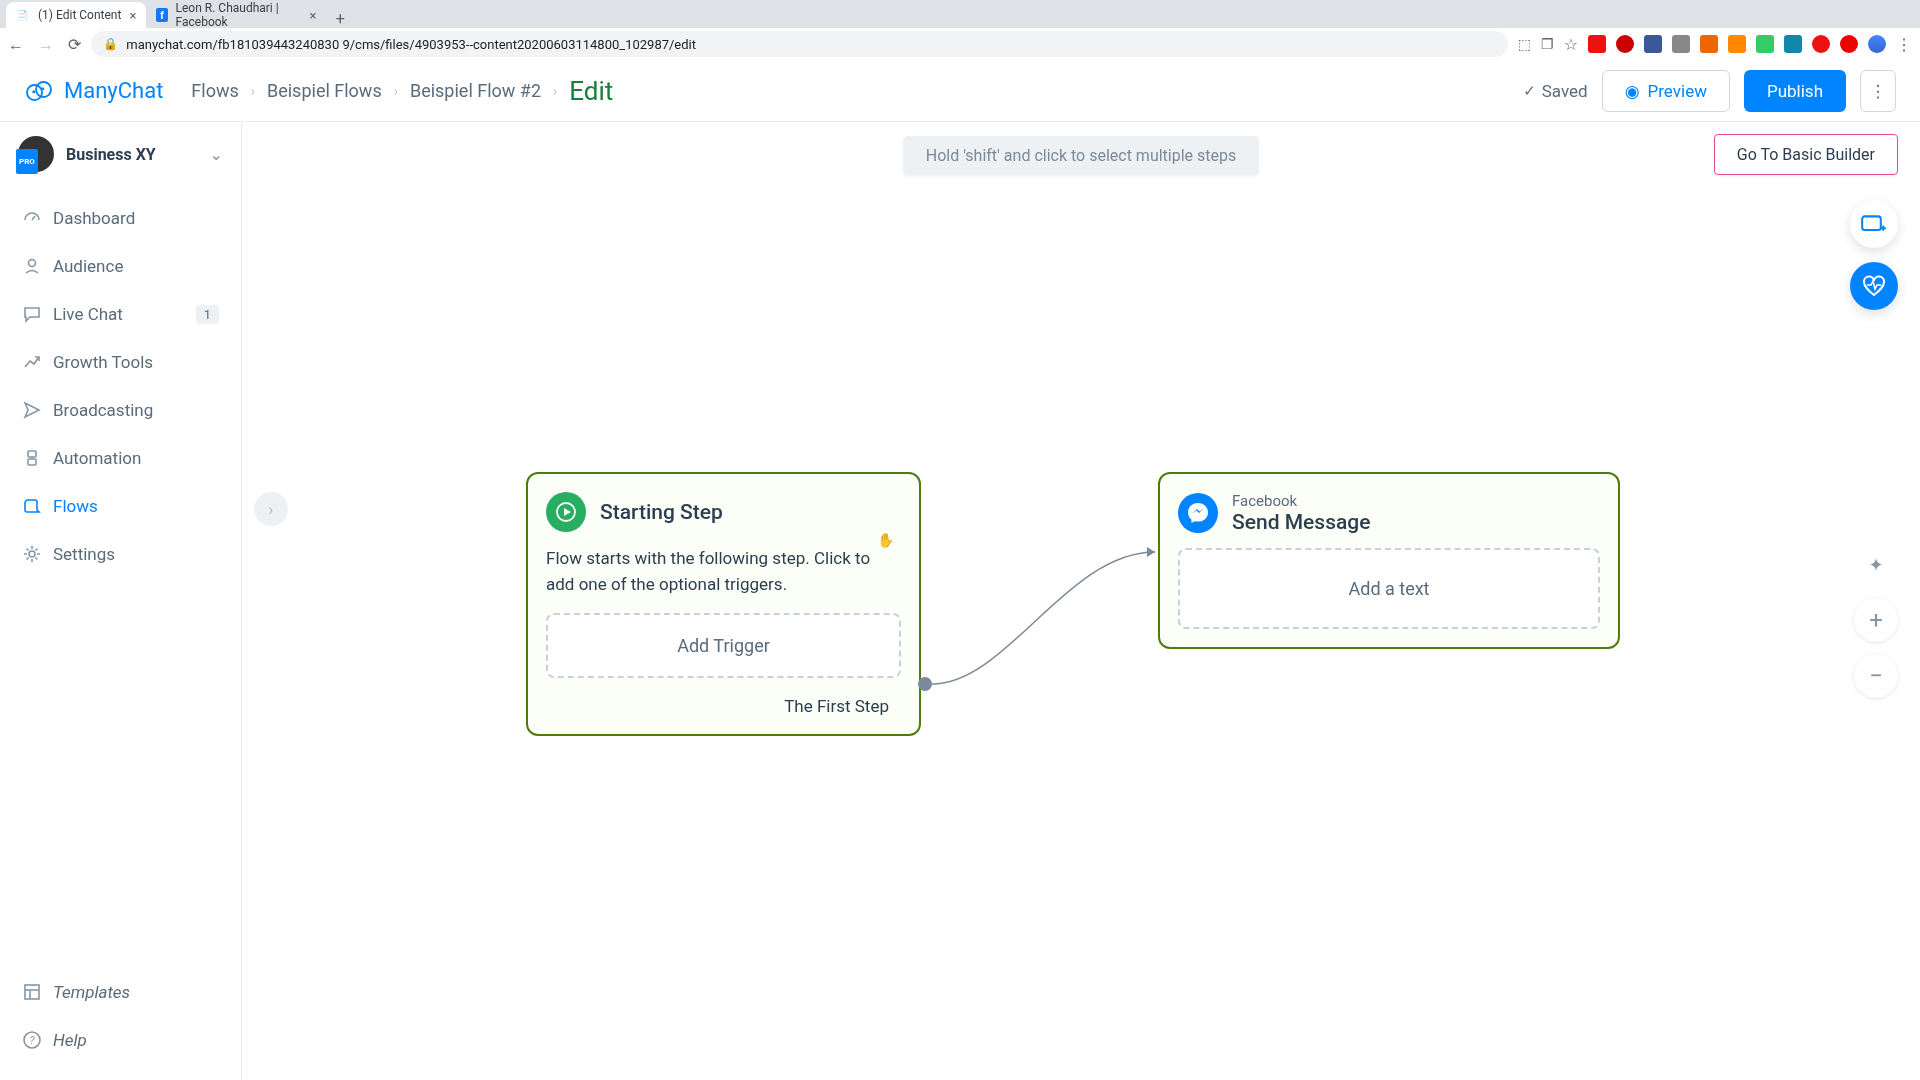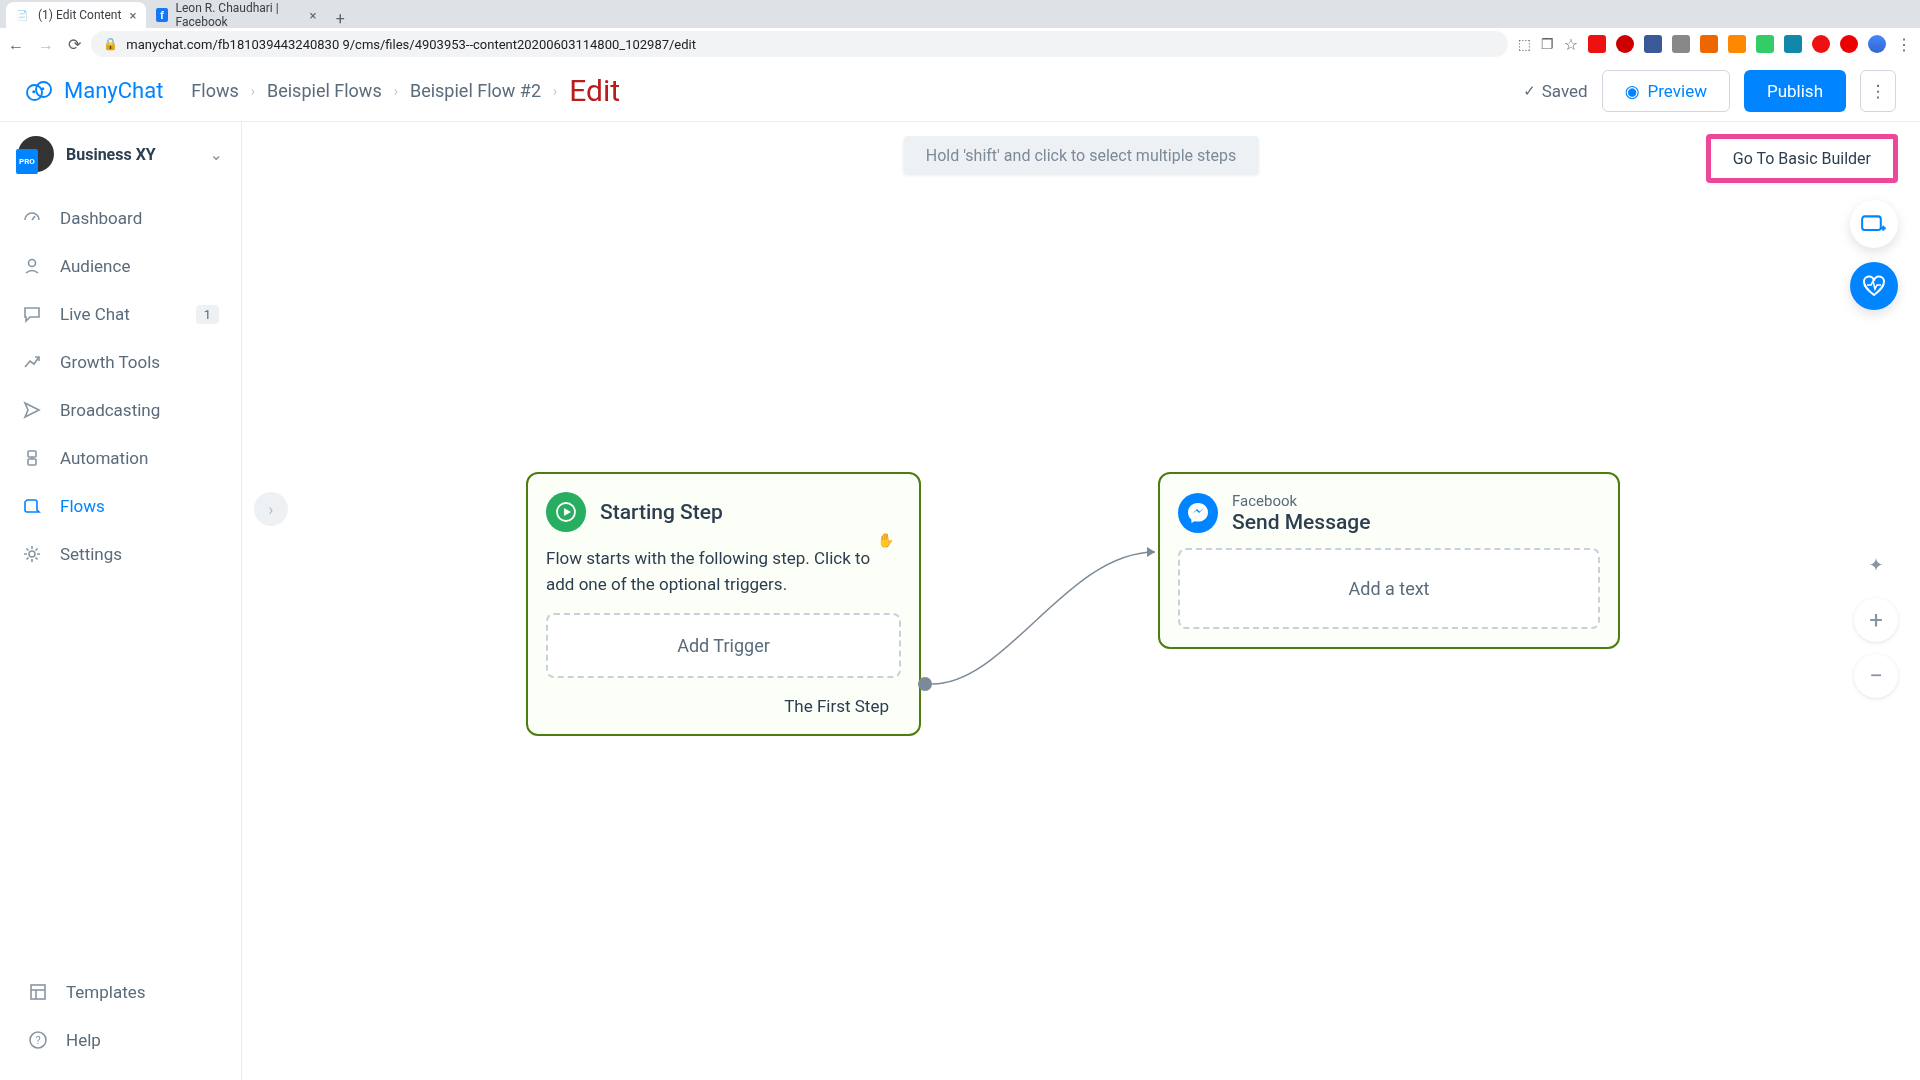--- a/index.html
+++ b/index.html
@@ -21,49 +21,49 @@
 .ext-icon { width: 18px; height: 18px; border-radius: 3px; }
 
 
 .app-header { height: 62px; display: flex; align-items: center; padding: 0 24px; justify-content: space-between; border-bottom: 1px solid #e9ecef; }
 .app-header-left { display: flex; align-items: center; gap: 28px; }
 .logo-block { display: flex; align-items: center; gap: 10px; }
 .logo-svg { width: 30px; height: 30px; }
 .logo-text { font-size: 22px; font-weight: 400; color: #0084ff; }
 .breadcrumb { display: flex; align-items: center; gap: 12px; font-size: 18px; color: #5a6b7b; }
 .bc-chevron { color: #c0c8d0; font-size: 14px; }
-.bc-current { font-size: 30px; color: #b91c1c; font-weight: 400; }
+.bc-current { font-size: 26px; color: #15803d; font-weight: 400; }
 .app-header-right { display: flex; align-items: center; gap: 14px; }
 .saved { display: flex; align-items: center; gap: 6px; color: #5a6b7b; font-size: 17px; }
 .saved-check { font-size: 15px; }
 .btn { height: 42px; padding: 0 22px; border-radius: 6px; font-size: 17px; display: flex; align-items: center; gap: 8px; cursor: pointer; border: 1px solid transparent; }
 .btn-ghost { background: #fff; border-color: #d0d7de; color: #0084ff; }
 .btn-primary { background: #0084ff; color: #fff; }
 .btn-icon-only { width: 36px; padding: 0; justify-content: center; color: #5a6b7b; border-color: #d0d7de; background: #fff; }
 
 
 .app-body { display: flex; height: calc(1080px - 60px - 62px); }
 .sidebar { width: 242px; border-right: 1px solid #e9ecef; display: flex; flex-direction: column; background: #fff; }
 .acct-switch { display: flex; align-items: center; gap: 12px; padding: 14px 18px; cursor: pointer; }
 .acct-avatar { width: 36px; height: 36px; border-radius: 50%; background: #333; position: relative; }
 .acct-pro { position: absolute; bottom: -2px; left: -2px; background: #0084ff; color: #fff; font-size: 8px; font-weight: 700; padding: 8px 3px; border-radius: 2px; }
 .acct-name { flex: 1; font-size: 16px; color: #2c3e50; font-weight: 700; }
 .acct-chev { color: #8896a4; }
 .nav { padding: 8px 0; flex: 1; }
-.nav-item { display: flex; align-items: flex-end; gap: 18px; padding: 14px 22px; font-size: 17px; color: #5a6b7b; cursor: pointer; position: relative; }
+.nav-item { display: flex; align-items: flex-end; gap: 11px; padding: 14px 22px; font-size: 17px; color: #5a6b7b; cursor: pointer; position: relative; }
 .nav-item.active { color: #0084ff; }
 .nav-icon { width: 20px; height: 20px; display: flex; align-items: center; justify-content: center; }
 .nav-badge { background: #eef1f4; color: #5a6b7b; font-size: 13px; padding: 2px 8px; border-radius: 4px; margin-left: auto; }
-.nav-bottom { padding: 8px 6px 16px; }
+.nav-bottom { padding: 8px 0 16px; font-style: italic; }
 .profile-avatar { width: 22px; height: 22px; border-radius: 50%; background: linear-gradient(135deg,#f60,#c0f); }
 
 
 .canvas-wrap { flex: 1; position: relative; background: #fff; }
 .canvas-hint { position: absolute; top: 14px; left: 50%; transform: translateX(-50%); background: #eef1f4; color: #7b8a99; padding: 10px 22px; font-size: 16px; border-radius: 4px; box-shadow: 0 1px 3px rgba(0,0,0,.06); }
-.basic-btn { position: absolute; top: 12px; right: 22px; background: #fff; border: 5px solid #ec4899; padding: 10px 22px; font-size: 16px; color: #2c3e50; border-radius: 4px; box-shadow: 0 1px 3px rgba(0,0,0,.06); cursor: pointer; }
+.basic-btn { position: absolute; top: 12px; right: 22px; background: #fff; border: 1px solid #ec4899; padding: 10px 22px; font-size: 16px; color: #2c3e50; border-radius: 4px; box-shadow: 0 1px 3px rgba(0,0,0,.06); cursor: pointer; }
 .side-expand { position: absolute; left: 12px; top: 370px; width: 34px; height: 34px; border-radius: 50%; background: #eef1f4; display: flex; align-items: center; justify-content: center; color: #b0b8c0; cursor: pointer; }
 
 
 .float-tools { position: absolute; right: 22px; top: 78px; display: flex; flex-direction: column; gap: 14px; }
 .float-btn { width: 48px; height: 48px; border-radius: 50%; display: flex; align-items: center; justify-content: center; box-shadow: 0 4px 12px rgba(0,0,0,.12); cursor: pointer; font-size: 22px; }
 .fb-new { background: #fff; color: #0084ff; }
 .fb-new svg { width: 28px; height: 22px; }
 .fb-heart { background: #0084ff; color: #fff; }
 .zoom-tools { position: absolute; right: 22px; top: 420px; display: flex; flex-direction: column; gap: 12px; }
 .zoom-btn { width: 44px; height: 44px; border-radius: 50%; background: #fff; display: flex; align-items: center; justify-content: center; color: #8896a4; font-size: 24px; box-shadow: 0 1px 4px rgba(0,0,0,.1); cursor: pointer; }

